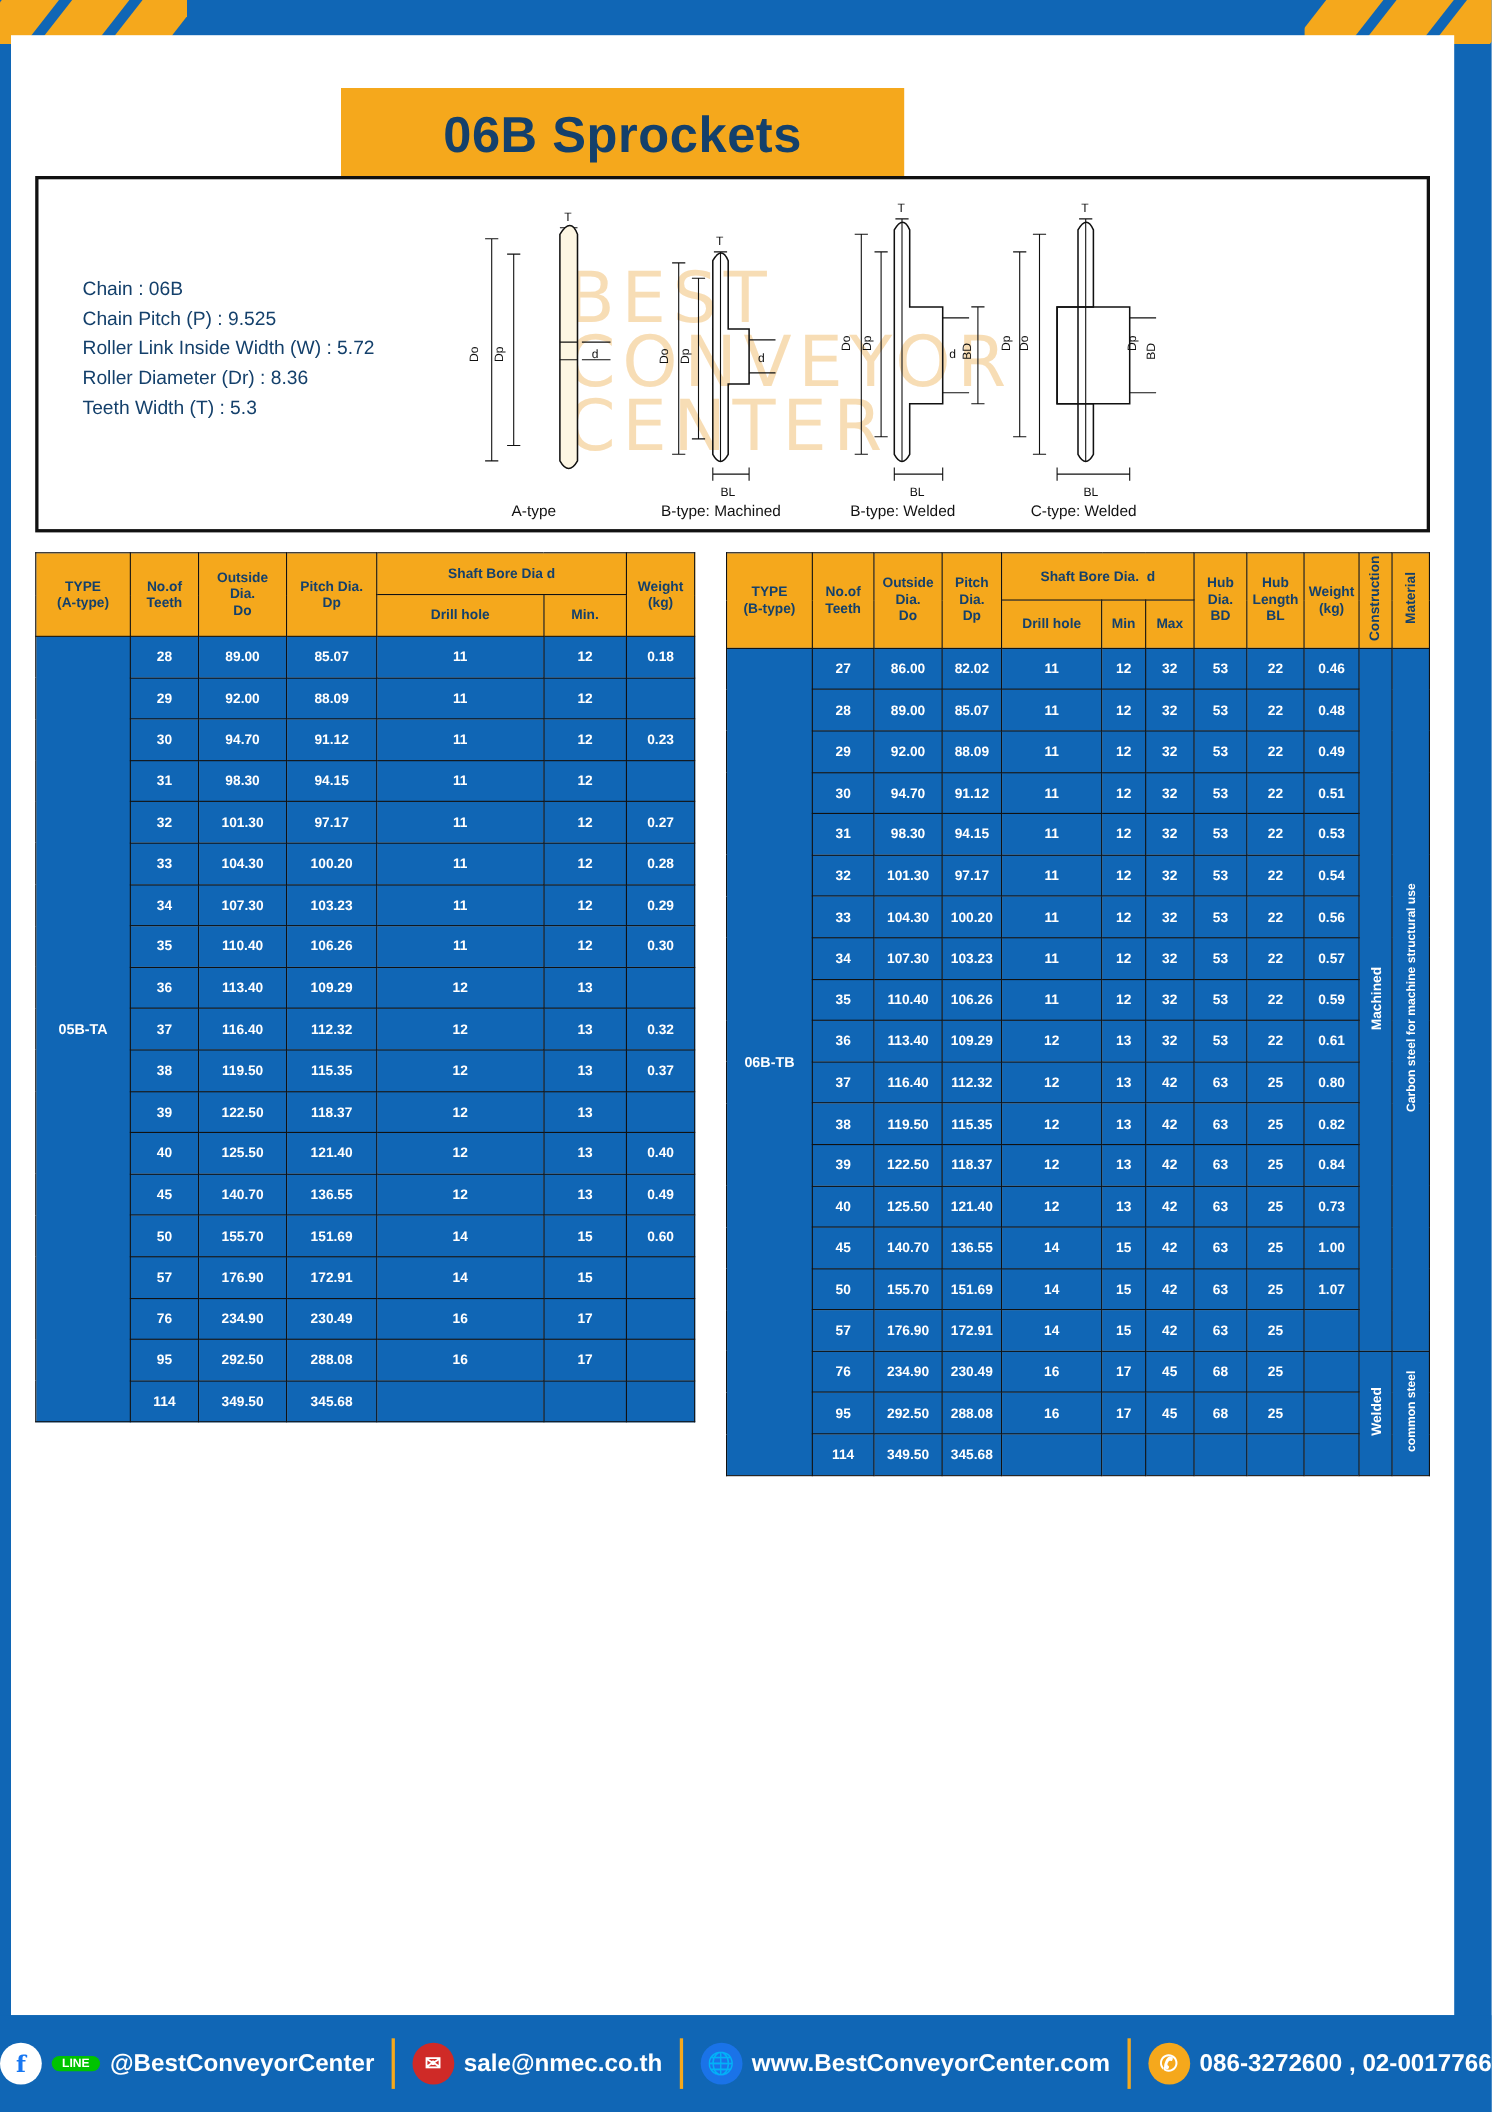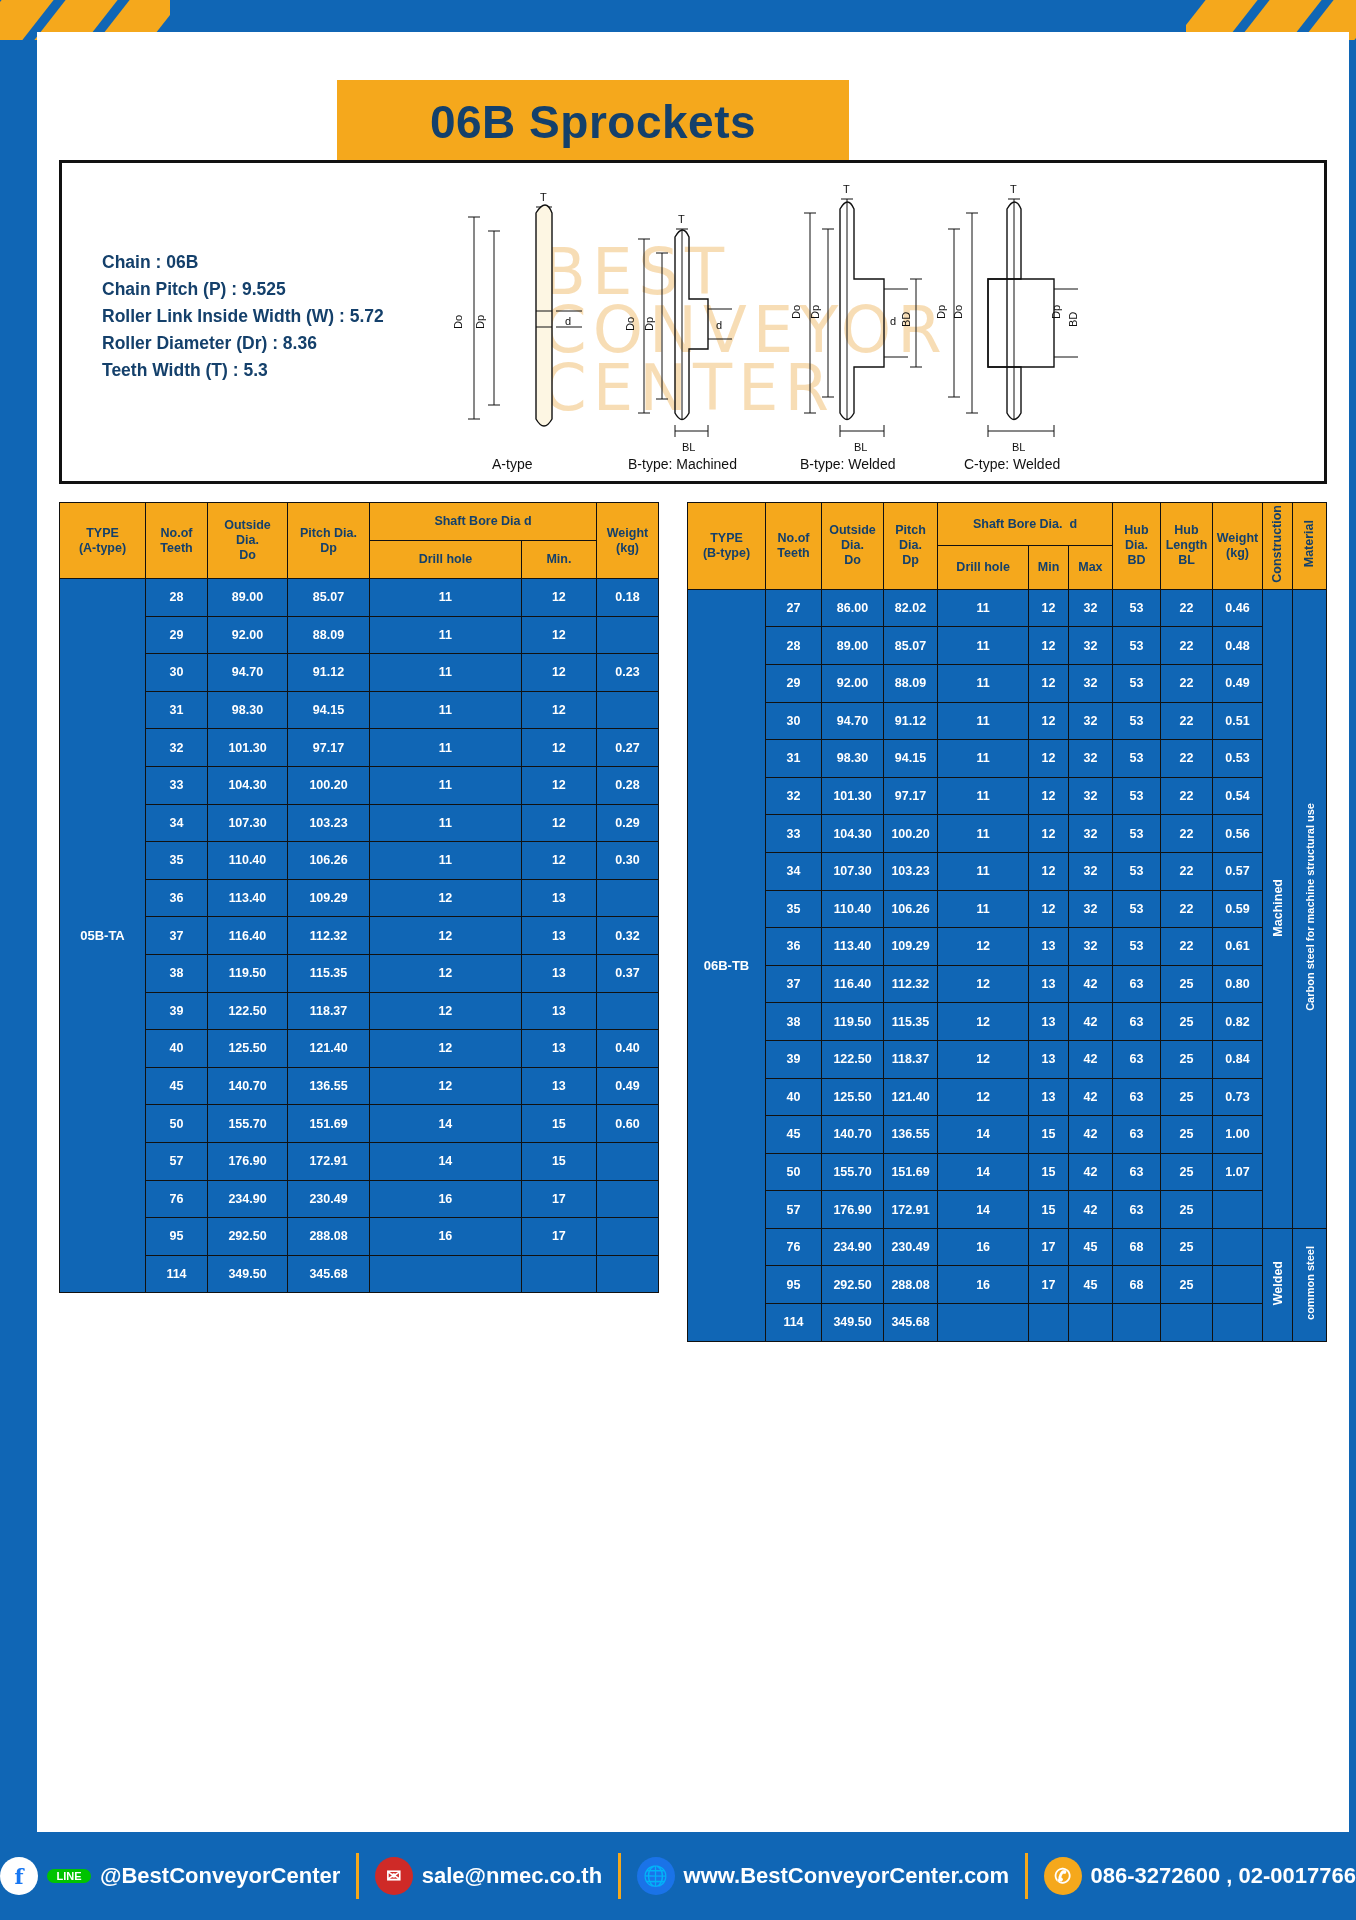--- a/index.html
+++ b/index.html
@@ -17,37 +17,37 @@
   .corner.right { right:0; }
   .chev { position:absolute; top:-12px; width:52px; height:64px; background:#f5a81c; transform:skewX(-38deg); }
   .corner.left .chev:nth-child(1){ left:-14px; }
   .corner.left .chev:nth-child(2){ left:50px; }
   .corner.left .chev:nth-child(3){ left:114px; }
   .corner.right .chev:nth-child(1){ right:-14px; }
   .corner.right .chev:nth-child(2){ right:50px; }
   .corner.right .chev:nth-child(3){ right:114px; }
 
   .sheet {
-    position:absolute; left:37px; top:32px; width:1312px; height:1800px;
+    position:absolute; left:10px; top:32px; width:1312px; height:1800px;
     background:#ffffff;
   }
   .title-band {
     position:absolute; left:300px; top:48px; width:512px; height:84px;
     background:#f5a81c; display:flex; align-items:center; justify-content:center;
   }
   .title-band h1 {
     margin:0; font-size:46px; font-weight:bold; color:#14406b; letter-spacing:.5px;
   }
 
   
   .spec-panel {
     position:absolute; left:22px; top:128px; width:1268px; height:324px;
     border:3px solid #111; background:#fff;
   }
-  .spec-list { position:absolute; left:40px; top:86px; color:#14406b; font-size:17.5px; font-weight:bold; line-height:27px; }
+  .spec-list { position:absolute; left:40px; top:86px; color:#14406b; font-size:17.5px; font-weight:normal; line-height:27px; }
   .spec-list div { white-space:nowrap; }
   .watermark {
     position:absolute; left:480px; top:80px; width:560px; height:180px;
     color:#f2c27a; opacity:.55; font-size:64px; font-weight:normal; letter-spacing:6px;
     line-height:58px; pointer-events:none; font-family:"DejaVu Sans", sans-serif;
   }
   .drawings { position:absolute; left:370px; top:6px; width:890px; height:310px; }
 
   
   .tables { position:absolute; left:22px; top:470px; width:1268px; }

